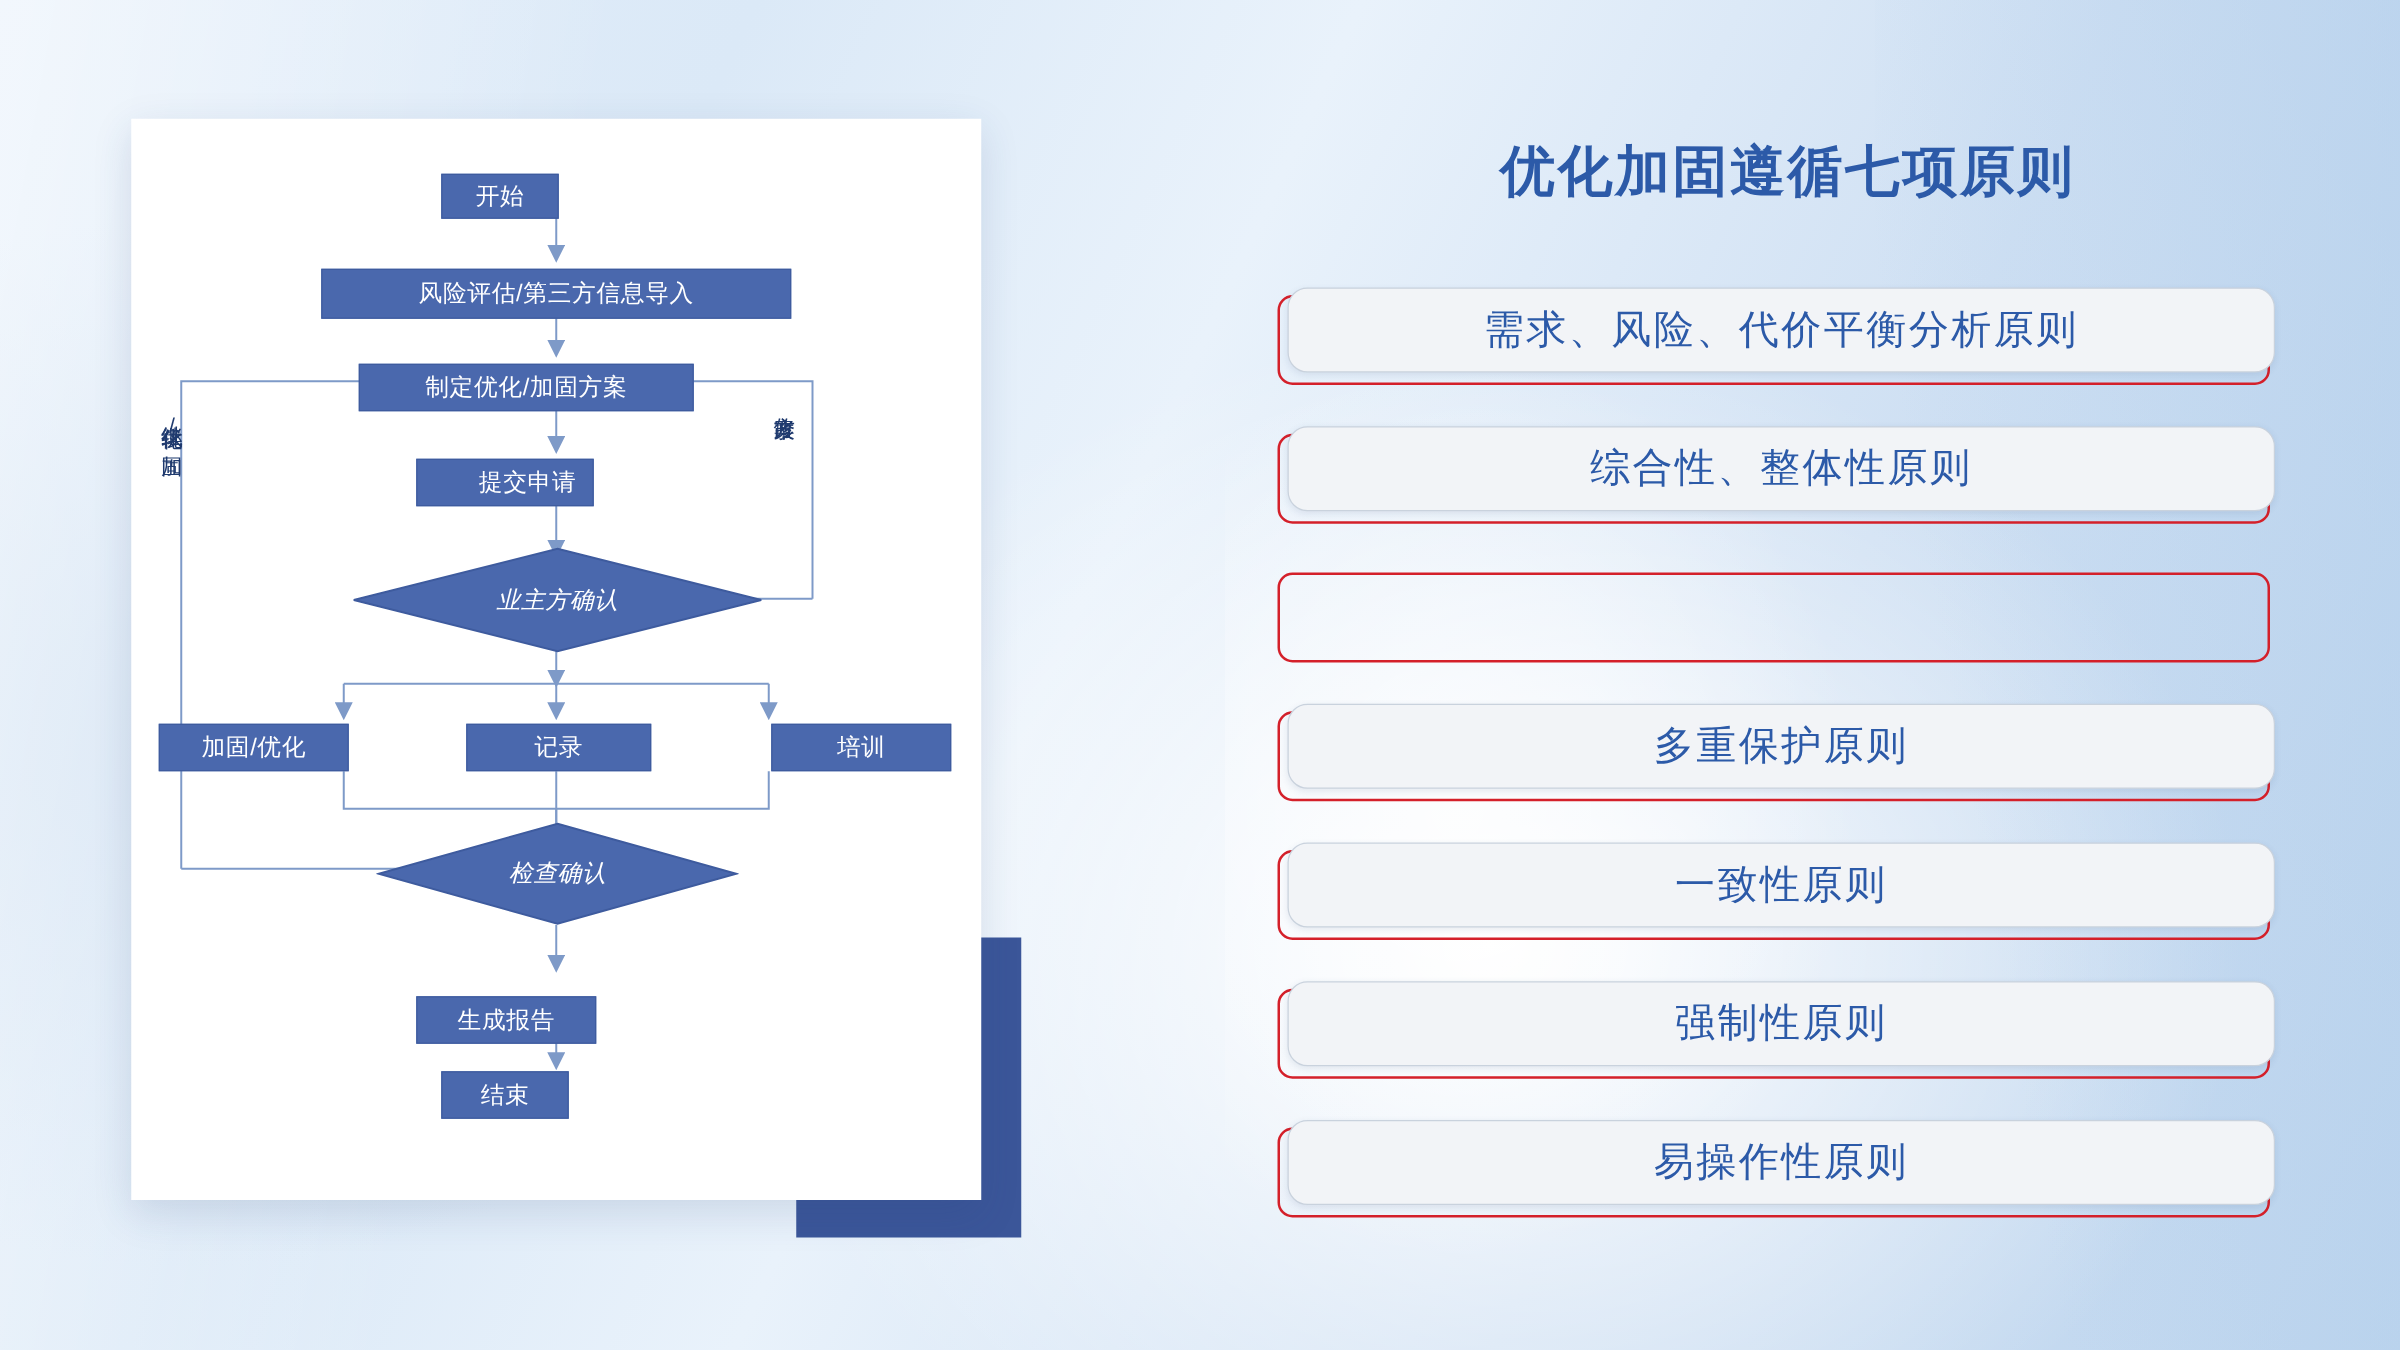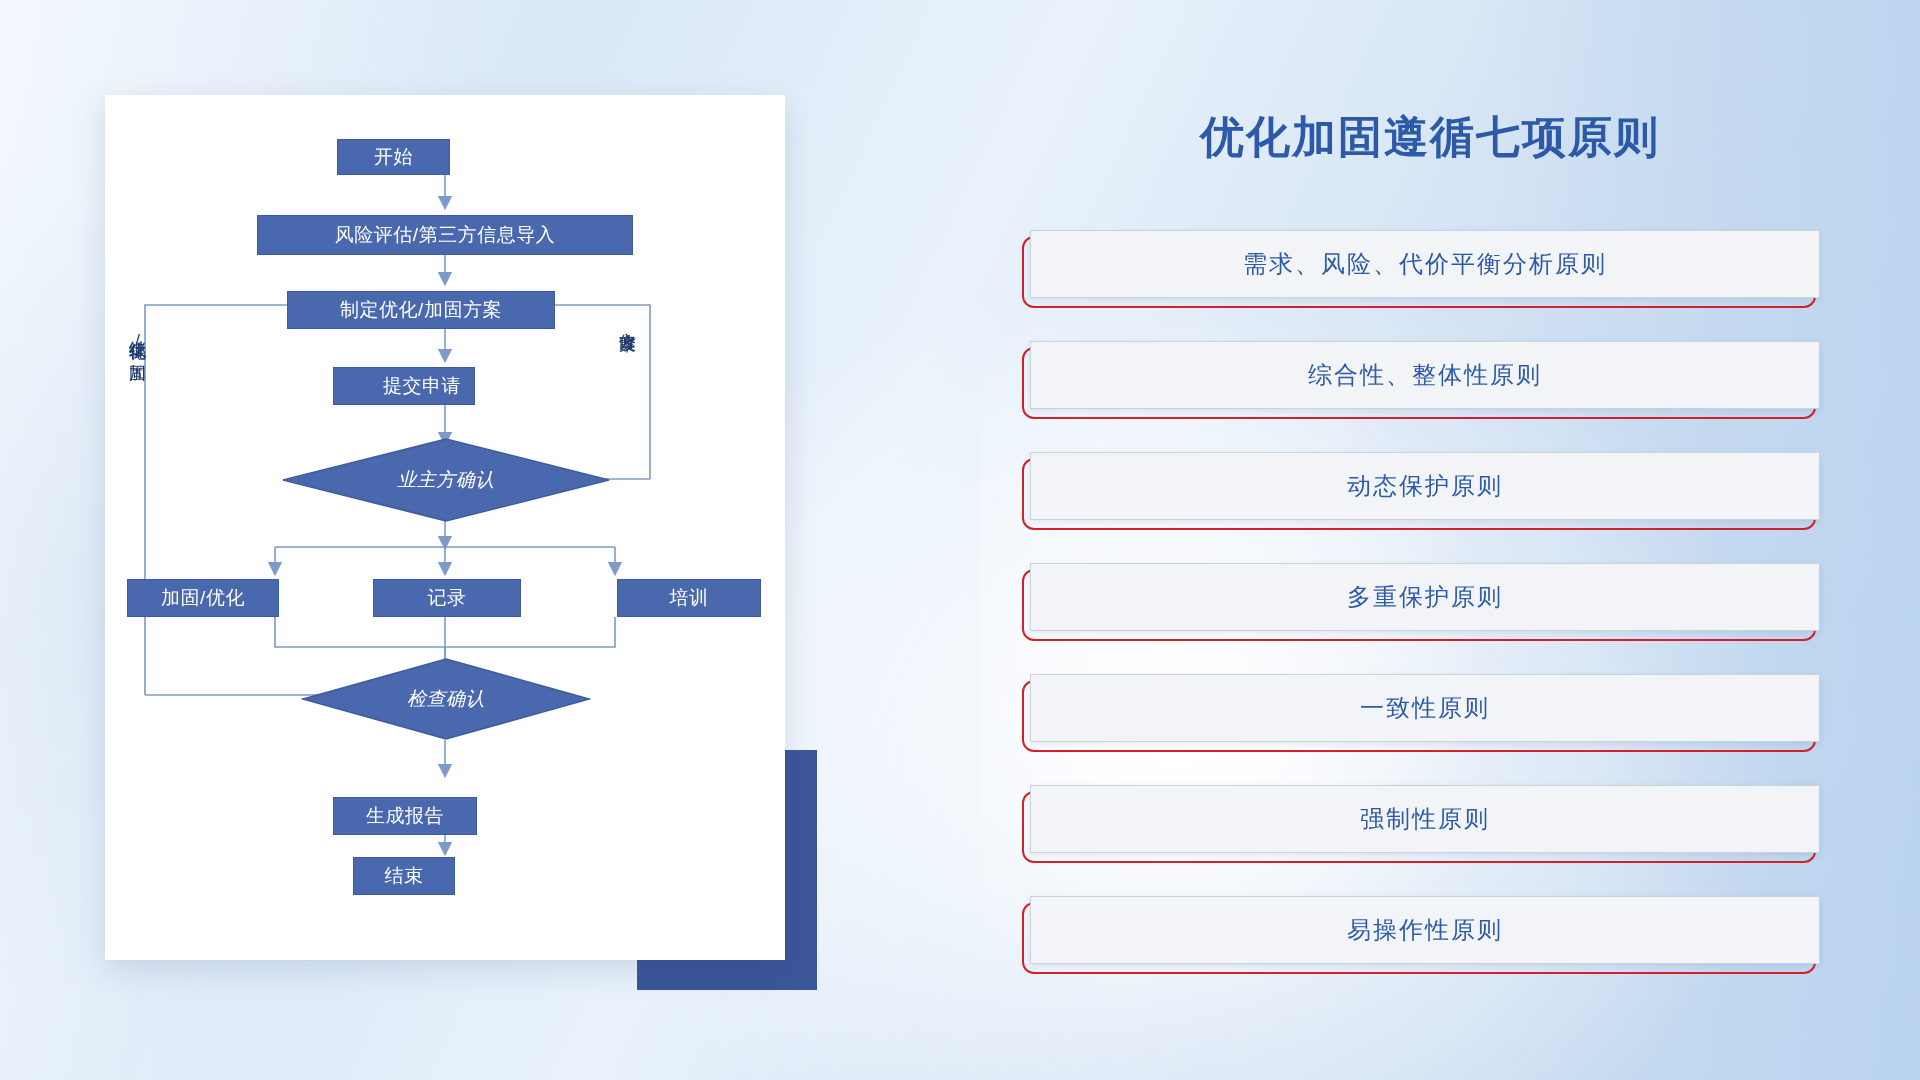--- a/index.html
+++ b/index.html
@@ -119,26 +119,26 @@
     border-radius: 12px;
     background: transparent;
   }
   .pill {
     position: absolute;
     left: 8px; top: 0;
     width: 790px; height: 68px;
     box-sizing: border-box;
     background: #f2f4f7;
     border: 1px solid #c9d2dd;
-    border-radius: 0;
+    border-radius: 16px;
     display: flex;
     align-items: center;
     justify-content: center;
     color: #2c5aa8;
-    font-size: 24px;
+    font-size: 32px;
     letter-spacing: 2px;
     box-shadow: 0 2px 6px rgba(40,70,120,0.10);
   }
 </style>
 </head>
 <body>
 
 <div id="stage">
 
   <div class="bg-streak streak-a"></div>
@@ -191,21 +191,21 @@
           <path d="M170,522 L170,552 L510,552 L510,522"></path>
           <path d="M340,522 L340,552"></path>
 
           <path d="M408,384 L545,384"></path>
 
           <path d="M40,600 L260,600"></path>
           <path d="M262,600 L262,612"></path>
         </g>
       </svg>
 
-      <div class="node" style="left:232px; top:44px; width:113px; height:36px;">开始</div>
+      <div class="node" style="left:248px; top:44px; width:94px; height:36px;">开始</div>
 
       <div class="node" style="left:152px; top:120px; width:376px; height:40px;">风险评估/第三方信息导入</div>
 
       <div class="node" style="left:182px; top:196px; width:268px; height:38px;">制定优化/加固方案</div>
 
       <div class="node" style="left:228px; top:272px; width:142px; height:38px;padding-left:36px;">提交申请</div>
 
       <svg style="position:absolute; left:176px; top:342px;" width="330" height="86" viewBox="0 0 330 86">
         <polygon points="165,2 328,43 165,84 2,43" fill="#4a68ad" stroke="#3e5b9e" stroke-width="1.5"></polygon>
       </svg>
@@ -242,21 +242,20 @@
       <div class="pill">需求、风险、代价平衡分析原则</div>
     </div>
 
     <div class="pill-wrap">
       <div class="pill-accent"></div>
       <div class="pill">综合性、整体性原则</div>
     </div>
 
     <div class="pill-wrap">
       <div class="pill-accent"></div>
-      <div class="pill">动态保护原则</div>
     </div>
 
     <div class="pill-wrap">
       <div class="pill-accent"></div>
       <div class="pill">多重保护原则</div>
     </div>
 
     <div class="pill-wrap">
       <div class="pill-accent"></div>
       <div class="pill">一致性原则</div>

